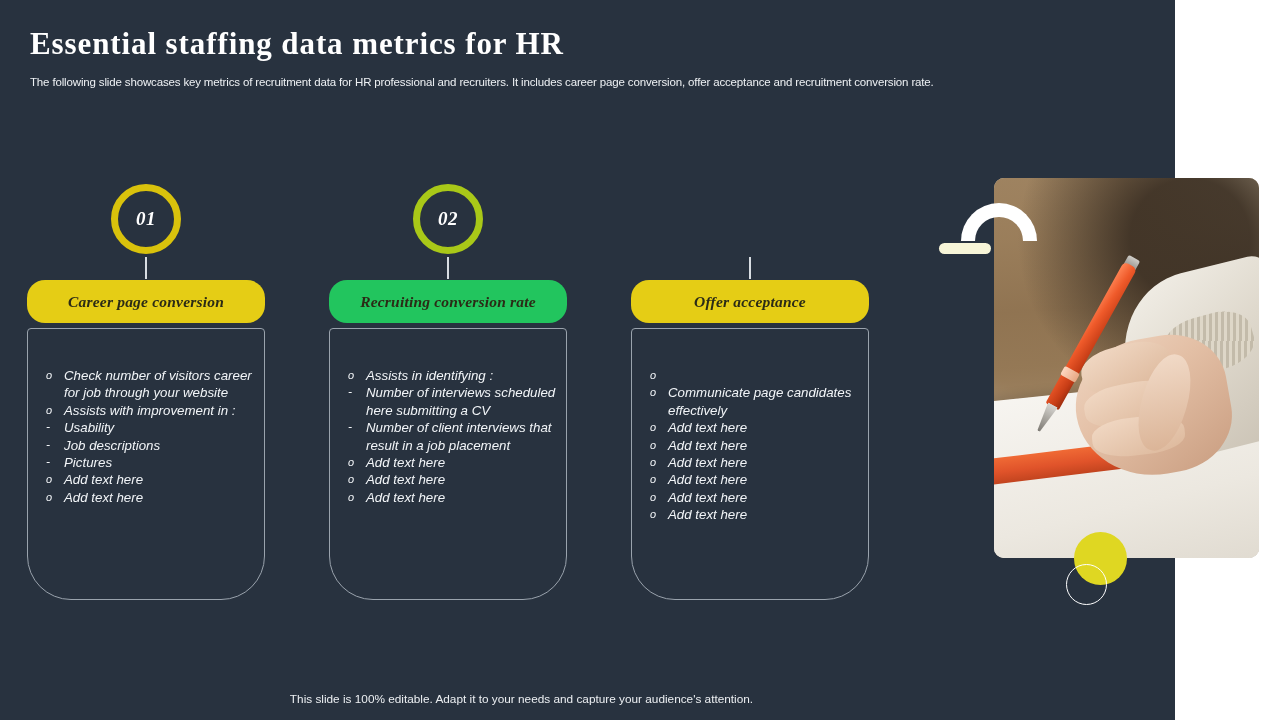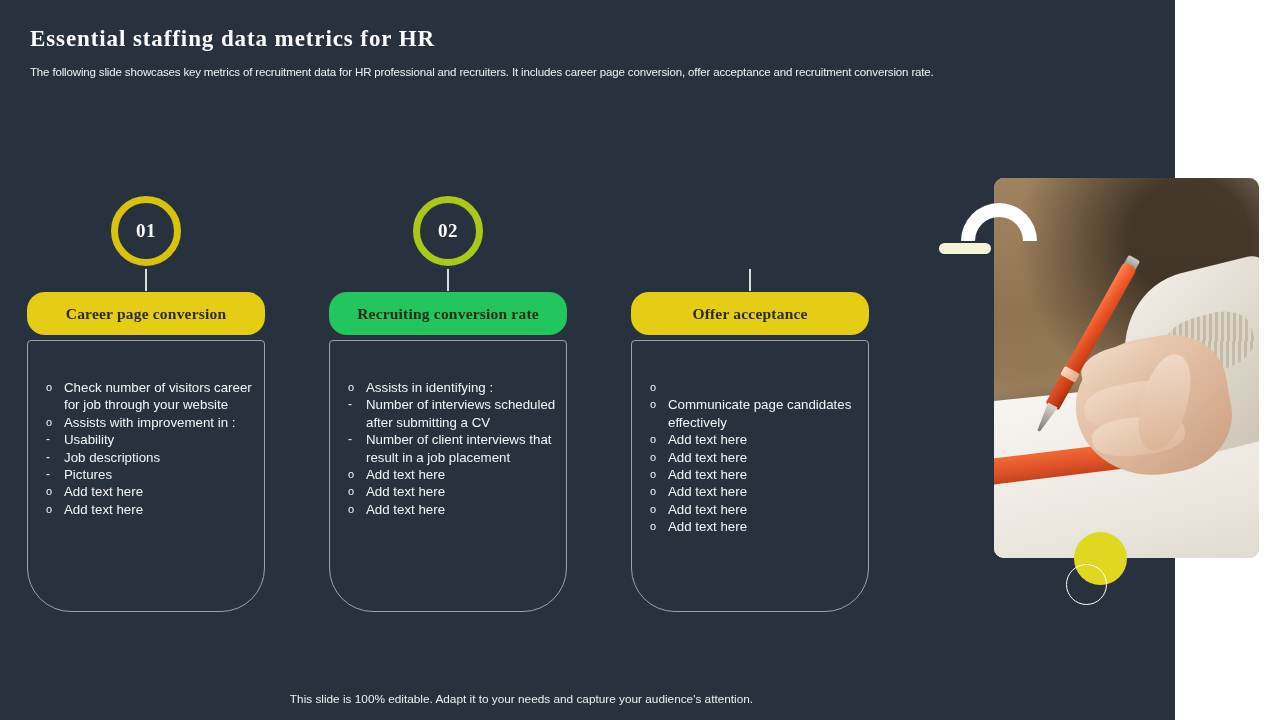--- a/index.html
+++ b/index.html
@@ -22,21 +22,21 @@
     position:absolute;
     left:0; top:0;
     width:1175px; height:720px;
     background:#28323f;
   }
 
   
   #header { position:absolute; left:30px; top:26px; width:1020px; }
   #slide-title {
     font-family:"Liberation Serif", serif;
-    font-size:23px;
+    font-size:31px;
     font-weight:700;
     color:#ffffff;
     letter-spacing:0.9px;
     white-space:nowrap;
   }
   #slide-subtitle {
     margin-top:14px;
     font-size:11.5px;
     color:#eef1f4;
     letter-spacing:-0.15px;
@@ -44,22 +44,23 @@
   }
 
   
   #columns {
     position:absolute;
     left:0; top:175px;
     width:900px; height:420px;
   }
   .column {
     position:absolute;
-    top:16px;
+    top:4px;
     width:238px;
+    font-style:italic;
   }
   .col-0 { left:27px; }
   .col-1 { left:329px; }
   .col-2 { left:631px; }
 
   
   .num-wrap {
     position:relative;
     height:80px;
     display:flex;
@@ -364,21 +365,21 @@
           <span class="banner-label">Recruiting conversion rate</span>
         </div>
         <div class="body-box">
           <ul class="bullet-list">
             <li class="bullet-item">
               <span class="bullet-mark circ">o</span>
               <span class="bullet-text">Assists in identifying  :</span>
             </li>
             <li class="bullet-item">
               <span class="bullet-mark">-</span>
-              <span class="bullet-text">Number of interviews scheduled after submitting a CV</span>
+              <span class="bullet-text">Number of interviews scheduled here submitting a CV</span>
             </li>
             <li class="bullet-item">
               <span class="bullet-mark">-</span>
               <span class="bullet-text">Number of client interviews that result in a job placement</span>
             </li>
             <li class="bullet-item">
               <span class="bullet-mark circ">o</span>
               <span class="bullet-text">Add text here</span>
             </li>
             <li class="bullet-item">

